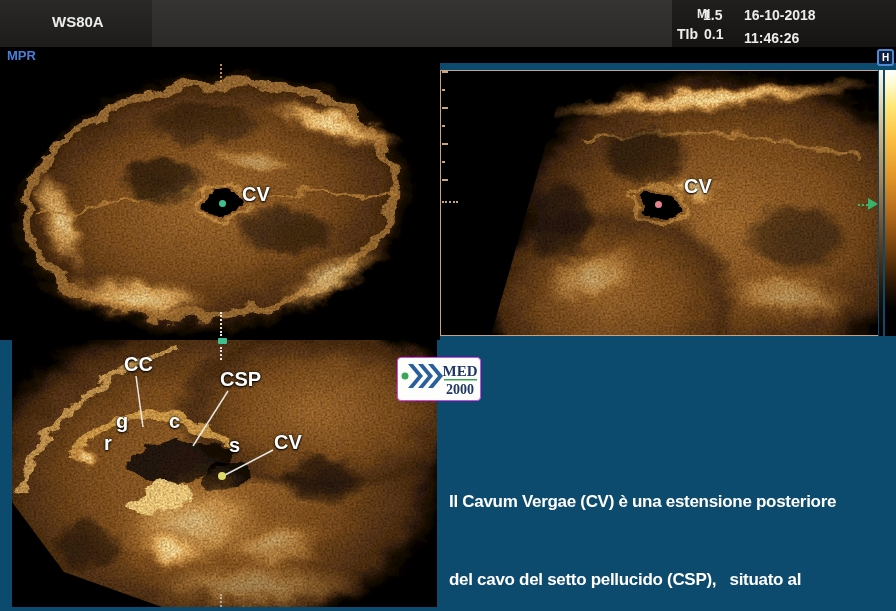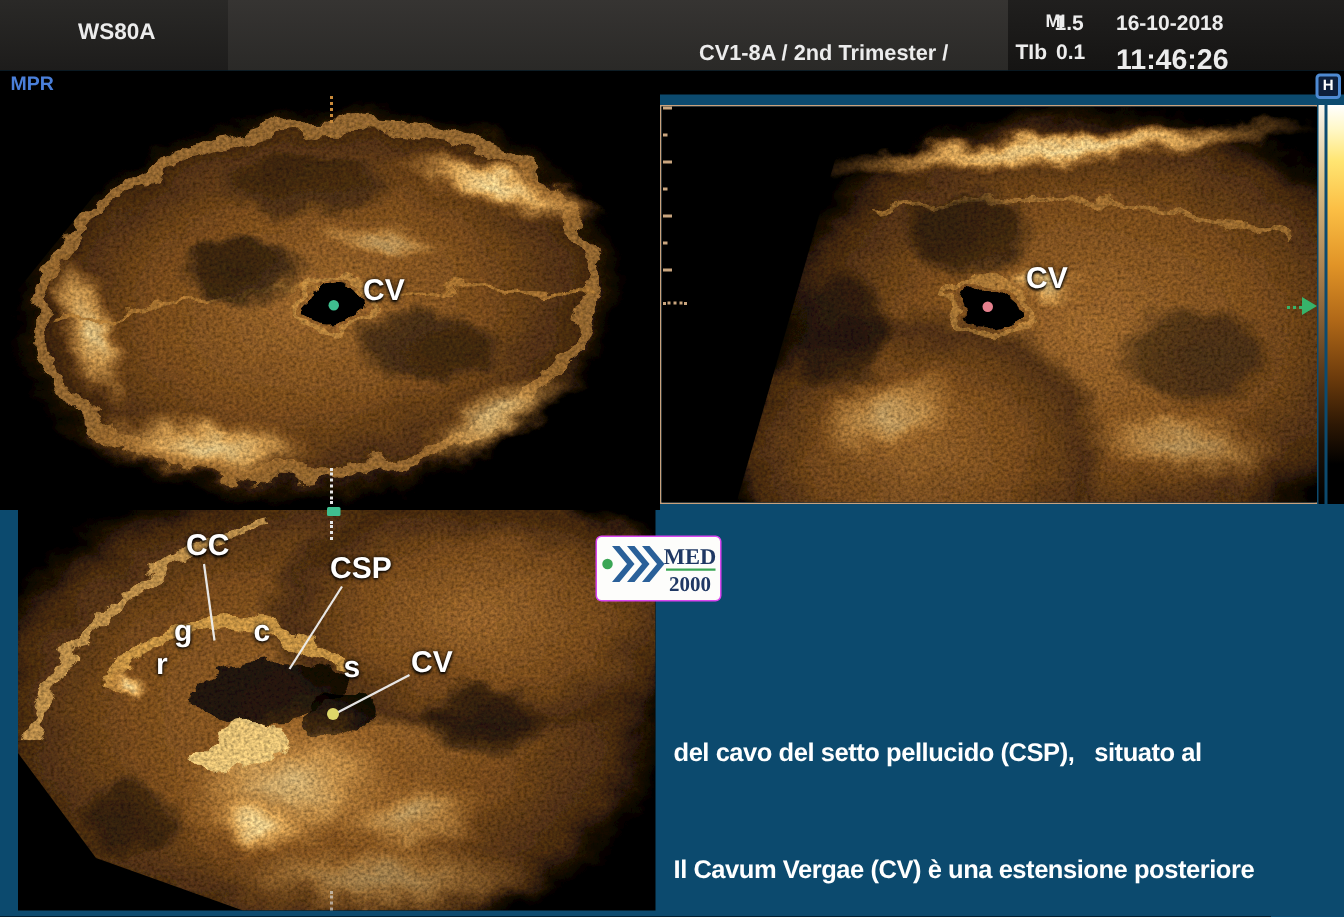--- a/index.html
+++ b/index.html
@@ -99,27 +99,26 @@
           <polygon points="0,0 425,0 425,248 362,267 150,267 52,232 0,162"></polygon>
         </clipPath>
     </defs>
   </svg>
 
   <div class="topbar">
     <div class="tb-zone tb-z1"></div>
     <div class="tb-zone tb-z2"></div>
     <div class="tb-zone tb-z3"></div>
     <span class="tb-text" style="left:52px;top:13px;font-size:15px;">WS80A</span>
-    <span class="tb-text" style="left:466px;top:28px;font-size:14.5px;">CV1-8A / 2nd Trimester /</span>
     <span class="tb-text" style="left:677px;top:7px;font-size:12px;margin-left:20px;">MI</span>
     <span class="tb-text" style="left:703px;top:7px;font-size:14px;">1.5</span>
     <span class="tb-text" style="left:677px;top:26px;font-size:14px;">TIb</span>
     <span class="tb-text" style="left:704px;top:26px;font-size:14px;">0.1</span>
     <span class="tb-text" style="left:744px;top:7px;font-size:14px;">16-10-2018</span>
-    <span class="tb-text" style="left:744px;top:30px;font-size:19px;">11:46:26</span>
+    <span class="tb-text" style="left:744px;top:30px;font-size:14px;">11:46:26</span>
   </div>
 
   <div class="statusbar">
     <span class="mpr" style="color: rgb(74, 127, 217);">MPR</span>
   </div>
 
   <div class="panel" style="left:0;top:62px;width:440px;height:278px;">
     <svg width="440" height="278" viewBox="0 0 440 278">
       <g clip-path="url(#clip-tl)" filter="url(#f-speck)">
         <ellipse cx="212" cy="140" rx="205" ry="132" fill="url(#g-par)" transform="rotate(-7 212 140)"></ellipse>
@@ -228,18 +227,18 @@
         <path d="M20,6 L30,18 L20,30 L25,30 L35,18 L25,6 Z" fill="#2a6099"></path>
         <path d="M30,6 L40,18 L30,30 L35,30 L45,18 L35,6 Z" fill="#2a6099"></path>
       </g>
       <text x="62" y="18" text-anchor="middle" font-family="Liberation Serif, DejaVu Serif, serif" font-size="15" font-weight="bold" fill="#1f3864">MED</text>
       <rect x="46" y="21" width="33" height="1.5" fill="#3aa655"></rect>
       <text x="62" y="36" text-anchor="middle" font-family="Liberation Serif, DejaVu Serif, serif" font-size="14" font-weight="bold" fill="#1f3864">2000</text>
     </svg>
   </div>
 
   <div class="caption">
+    <div>Il Cavum Vergae (CV) è una estensione posteriore</div>
     <div>del cavo del setto pellucido (CSP),   situato al</div>
-    <div>Il Cavum Vergae (CV) è una estensione posteriore</div>
     
   </div>
 
 </div>
 
 </body></html>

